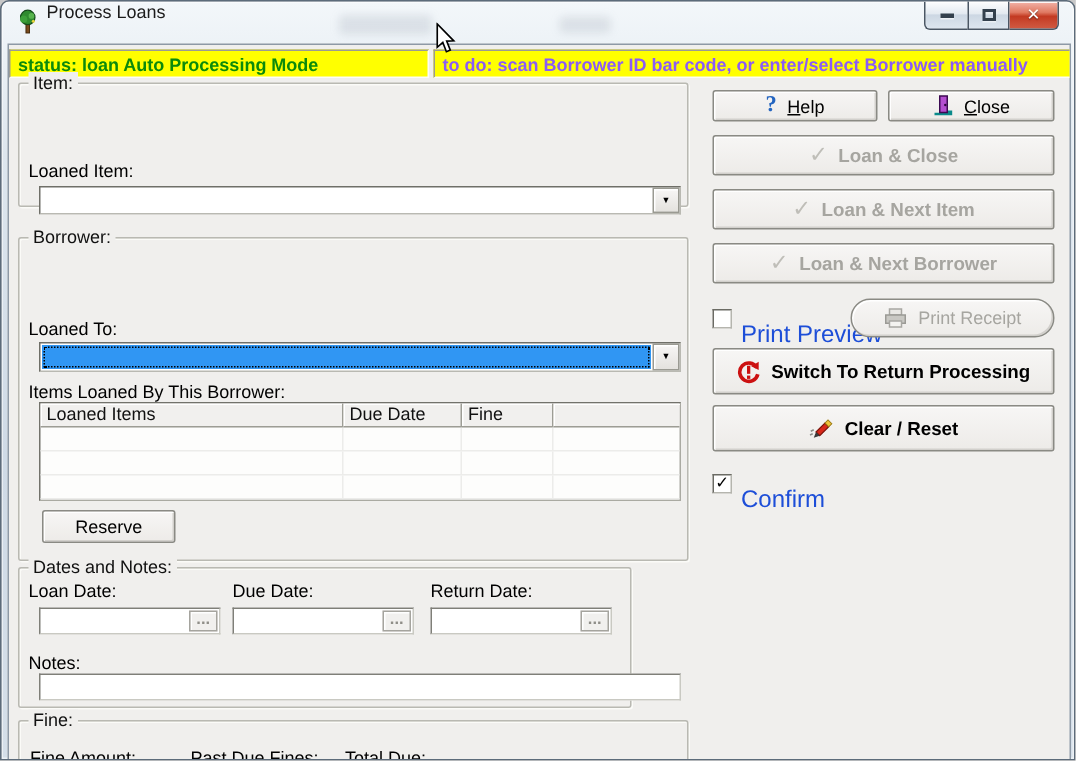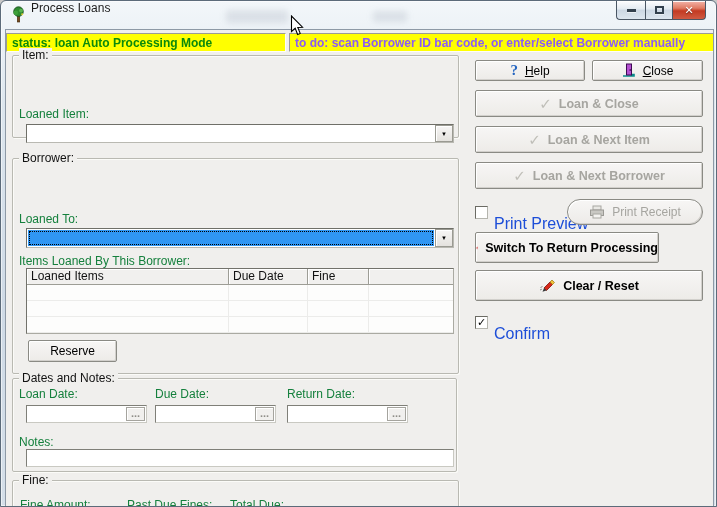--- a/index.html
+++ b/index.html
@@ -30,21 +30,21 @@
   
   .client{position:absolute;left:4px;top:28px;width:709px;height:479px;
     background:#f0efed;border:1px solid #8d99a6;overflow:hidden;}
   .client > *{position:absolute;}
   
   .status-pane{height:19px;border:1px solid #9b9b93;border-right-color:#fdfdf7;border-bottom-color:#fdfdf7;
     display:flex;align-items:center;padding:0 5px;font-size:12px;font-weight:bold;white-space:nowrap;overflow:hidden;}
   
   .grp{border:1px solid #b9b9b2;border-radius:2px;box-shadow:inset 1px 1px 0 #fbfbf8, 1px 1px 0 #fbfbf8;}
   .grp-legend{position:absolute;top:-8px;left:6px;background:#f0efed;padding:0 3px;font-size:12px;color:#111;line-height:14px;}
-  .lbl{font-size:12px;color:#15803d;line-height:14px;white-space:nowrap;}
+  .lbl{font-size:12px;color:#000000;line-height:14px;white-space:nowrap;}
   
   .tbox{background:#fff;border:1px solid #c9c9c2;border-top-color:#7f7f78;border-left-color:#7f7f78;}
   .combo{background:#fff;border:1px solid #b9b9b2;border-top-color:#6f6f68;border-left-color:#6f6f68;}
   .combo .field{position:absolute;left:1px;top:1px;bottom:1px;right:19px;}
   .combo .field.sel{background:#3096f3;outline:1px dotted #000;outline-offset:-2px;}
   .drop-btn{position:absolute;right:0;top:0;bottom:0;width:18px;
     background:linear-gradient(#f7f6f5,#e4e2de);border:1px solid #9a9a92;
     box-shadow:inset 1px 1px 0 #fff;display:flex;align-items:center;justify-content:center;
     font-size:6px;color:#000;cursor:default;}
   .dots-btn{position:absolute;right:1px;top:1px;bottom:1px;width:19px;
@@ -161,21 +161,21 @@
           <div class="bc c1"></div>
           <div class="bc c2"></div>
           <div class="bc c3"></div>
         </div>
     </div>
 
     <div class="btn" style="left:22px;top:310px;width:89px;height:22px;">
       <span>Reserve</span>
     </div>
 
-    <div class="grp" style="left:6px;top:348px;width:445px;height:94px;">
+    <div class="grp" style="left:6px;top:348px;width:409px;height:94px;">
       <span class="grp-legend">Dates and Notes:</span>
     </div>
     <span class="lbl" style="left:13px;top:357px;">Loan Date:</span>
     <div class="tbox" style="left:20px;top:375px;width:121px;height:18px;">
       <span></span>
       <div class="dots-btn">...</div>
     </div>
     <span class="lbl" style="left:149px;top:357px;">Due Date:</span>
     <div class="tbox" style="left:149px;top:375px;width:121px;height:18px;">
       <span></span>
@@ -228,21 +228,21 @@
     <span class="chk-label" style="left:488px;top:176px;">Print Preview</span>
     <div class="btn disabled" style="left:561px;top:169px;width:136px;height:26px;border-radius:13px;">
       <svg width="16" height="14" viewBox="0 0 16 14">
         <rect x="4" y="1" width="8" height="4" fill="#e9e8e4" stroke="#a8a7a2"></rect>
         <rect x="1.5" y="5" width="13" height="5.5" fill="#c9c8c3" stroke="#9b9a95"></rect>
         <rect x="4" y="9" width="8" height="4" fill="#f4f3f0" stroke="#a8a7a2"></rect>
       </svg>
       <span>Print Receipt</span>
     </div>
 
-    <div class="btn bold" style="left:469px;top:202px;width:184px;height:31px;">
+    <div class="btn bold" style="left:469px;top:202px;width:228px;height:31px;">
       <svg width="16" height="16" viewBox="0 0 16 16">
         <path d="M13.5 5 A6.1 6.1 0 1 0 14.2 9.5" fill="none" stroke="#cc1111" stroke-width="2.4"></path>
         <path d="M14.8 1.2 L14.8 6.6 L9.8 4.2 Z" fill="#cc1111"></path>
         <rect x="7" y="3.8" width="2.2" height="5.4" fill="#cc1111"></rect>
         <rect x="7" y="10.4" width="2.2" height="2.2" fill="#cc1111"></rect>
       </svg>
       <span>Switch To Return Processing</span>
     </div>
     <div class="btn bold" style="left:469px;top:240px;width:228px;height:31px;text-align:right;">
       <svg width="17" height="17" viewBox="0 0 17 17">

